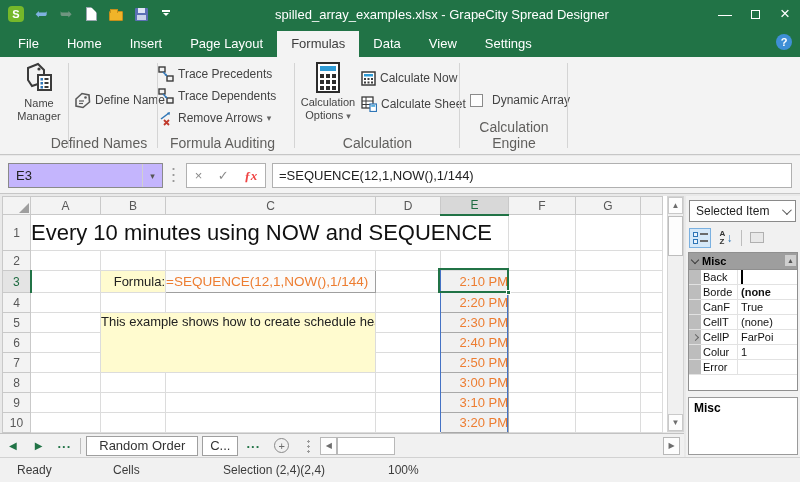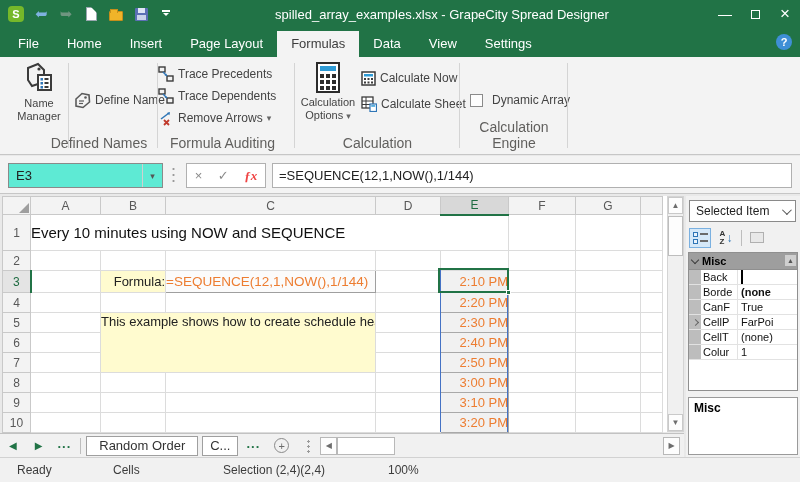--- a/index.html
+++ b/index.html
@@ -39,37 +39,37 @@
   .rgroup { position:absolute; top:0; height:97px; }
   .rgroup .glabel { position:absolute; bottom:3px; left:0; right:0; text-align:center; font-size:14px; color:#605f5d; }
   .gsep { position:absolute; top:6px; bottom:6px; width:1px; background:#d4d4d4; }
   .bigbtn { position:absolute; top:5px; display:flex; flex-direction:column; align-items:center; font-size:11px; color:#444; text-align:center; line-height:1.2; }
   .smallbtn { display:flex; align-items:center; gap:4px; font-size:12px; color:#444; height:22px; white-space:nowrap; }
   .caret { font-size:9px; color:#666; }
   .chk { width:13px; height:13px; border:1px solid #8a8a8a; background:#fdfdfd; margin-right:5px; }
 
   
   .fbar { position:absolute; left:0; top:156px; width:800px; height:38px; background:#f3f3f3; border-bottom:1px solid #c6c6c6; display:flex; align-items:center; }
-  .namebox { position:absolute; left:8px; top:7px; width:155px; height:25px; background:#5eead4; border:1px solid #8a8a8a; display:flex; align-items:center; font-size:13px; color:#222; padding-left:7px; }
+  .namebox { position:absolute; left:8px; top:7px; width:155px; height:25px; background:#c4b5fd; border:1px solid #8a8a8a; display:flex; align-items:center; font-size:13px; color:#222; padding-left:7px; }
   .namebox .nb-caret { position:absolute; right:0; top:0; width:20px; height:23px; border-left:1px solid #d0d0d0; display:flex; align-items:center; justify-content:center; color:#555; font-size:9px; }
   .vdots { position:absolute; left:172px; top:10px; width:3px; height:18px; background-image:radial-gradient(circle,#9a9a9a 1px,transparent 1.2px); background-size:3px 6px; }
   .fxgroup { position:absolute; left:186px; top:7px; width:80px; height:25px; background:#fff; border:1px solid #b0b0b0; display:flex; align-items:center; justify-content:space-around; }
   .fxgroup span { font-size:13px; color:#8a8a8a; }
   .fxgroup .fx { color:#ef4444; font-style:italic; font-family:"Liberation Serif","DejaVu Serif",serif; font-weight:bold; }
   .finput { position:absolute; left:272px; top:7px; right:8px; height:25px; background:#fff; border:1px solid #b0b0b0; display:flex; align-items:center; font-size:13px; color:#222; padding-left:6px; }
 
   
   .gridwrap { position:absolute; left:2px; top:196px; width:682px; height:236px; background:#fff; }
   table.sheet { border-collapse:collapse; table-layout:fixed; width:660px; }
   table.sheet td, table.sheet th { overflow:hidden; white-space:nowrap; font-weight:normal; padding:0; }
   td.c { border-right:1px solid #dcdcdc; border-bottom:1px solid #dcdcdc; background:#fff; }
   .hdr { background:#f3f3f3; border:1px solid #c9c9c9; color:#585858; font-size:12px; text-align:center; }
   th.hdr.selcol { background:#d8d8d8; color:#1e6b41; border-bottom:2px solid #217346; }
   td.hdr.selrow { background:#e4e4e4; color:#1e6b41; border-right:2px solid #217346; }
-  td.title-cell { font-size:15px; font-weight:bold; color:#111; padding-left:4px; vertical-align:middle; border-bottom:1px solid #dcdcdc; }
+  td.title-cell { font-size:22px; font-weight:bold; color:#111; padding-left:4px; vertical-align:middle; border-bottom:1px solid #dcdcdc; }
   td.ylab { background:#fffbcf; font-size:13px; font-weight:600; color:#222; text-align:right; padding-right:5px; border:1px solid #dcdcdc; }
   td.fcell { background:#fbfbfb; border:1px solid #9f9f9f; color:#ED7D31; font-weight:bold; font-size:13.5px; padding-left:3px; }
   td.note { background:#fffbcf; font-size:13px; color:#222; white-space:normal; line-height:1.42; padding:3px 6px; vertical-align:top; border:1px solid #dcdcdc; }
   td.time { background:#f1f1f1; border:1px solid #a9a9a9; color:#ED7D31; font-weight:bold; font-size:13px; text-align:right; padding-right:5px; }
   .corner-tri { position:absolute; right:1px; bottom:1px; width:0; height:0; border:5px solid transparent; border-right-color:#9e9e9e; border-bottom-color:#9e9e9e; }
   .sel-outline { position:absolute; left:436px; top:72px; width:71px; height:25px; border:2px solid #217346; pointer-events:none; }
   .fill-handle { position:absolute; right:-4px; bottom:-4px; width:5px; height:5px; background:#217346; border:1px solid #fff; }
   .spill-outline { position:absolute; left:438px; top:74px; width:68px; height:162px; border-left:1px solid #4472C4; border-right:1px solid #4472C4; pointer-events:none; }
   .vscroll { position:absolute; right:0; top:0; width:17px; height:236px; background:#f0f0f0; border:1px solid #d4d4d4; }
   .vs-btn { position:absolute; left:0; width:15px; height:17px; display:flex; align-items:center; justify-content:center; color:#6d6d6d; font-size:8px; background:#fdfdfd; border:1px solid #c9c9c9; }
@@ -544,36 +544,41 @@
         <span class="margin"></span>
         <span class="pname">Borde</span>
         <span class="pval b">(none</span>
       </div>
       <div class="pg-row">
         <span class="margin"></span>
         <span class="pname">CanF</span>
         <span class="pval">True</span>
       </div>
       <div class="pg-row">
+        <span class="margin"></span>
+        <span class="pname">CellT</span>
+        <span class="pval">(none)</span>
+      </div>
+      <div class="pg-row">
         <span class="margin">
             <span class="expand-chev"></span>
           </span>
         <span class="pname">CellP</span>
         <span class="pval">FarPoi</span>
       </div>
       <div class="pg-row">
         <span class="margin"></span>
-        <span class="pname">CellT</span>
-        <span class="pval">(none)</span>
-      </div>
-      <div class="pg-row">
-        <span class="margin"></span>
         <span class="pname">Colur</span>
         <span class="pval">1</span>
       </div>
+      <div class="pg-row">
+        <span class="margin"></span>
+        <span class="pname">Error</span>
+        <span class="pval"></span>
+      </div>
     </div>
 
     <div class="descbox">
       <div class="dtitle">Misc</div>
     </div>
   </div>
 
 </div>
 
 </body></html>

